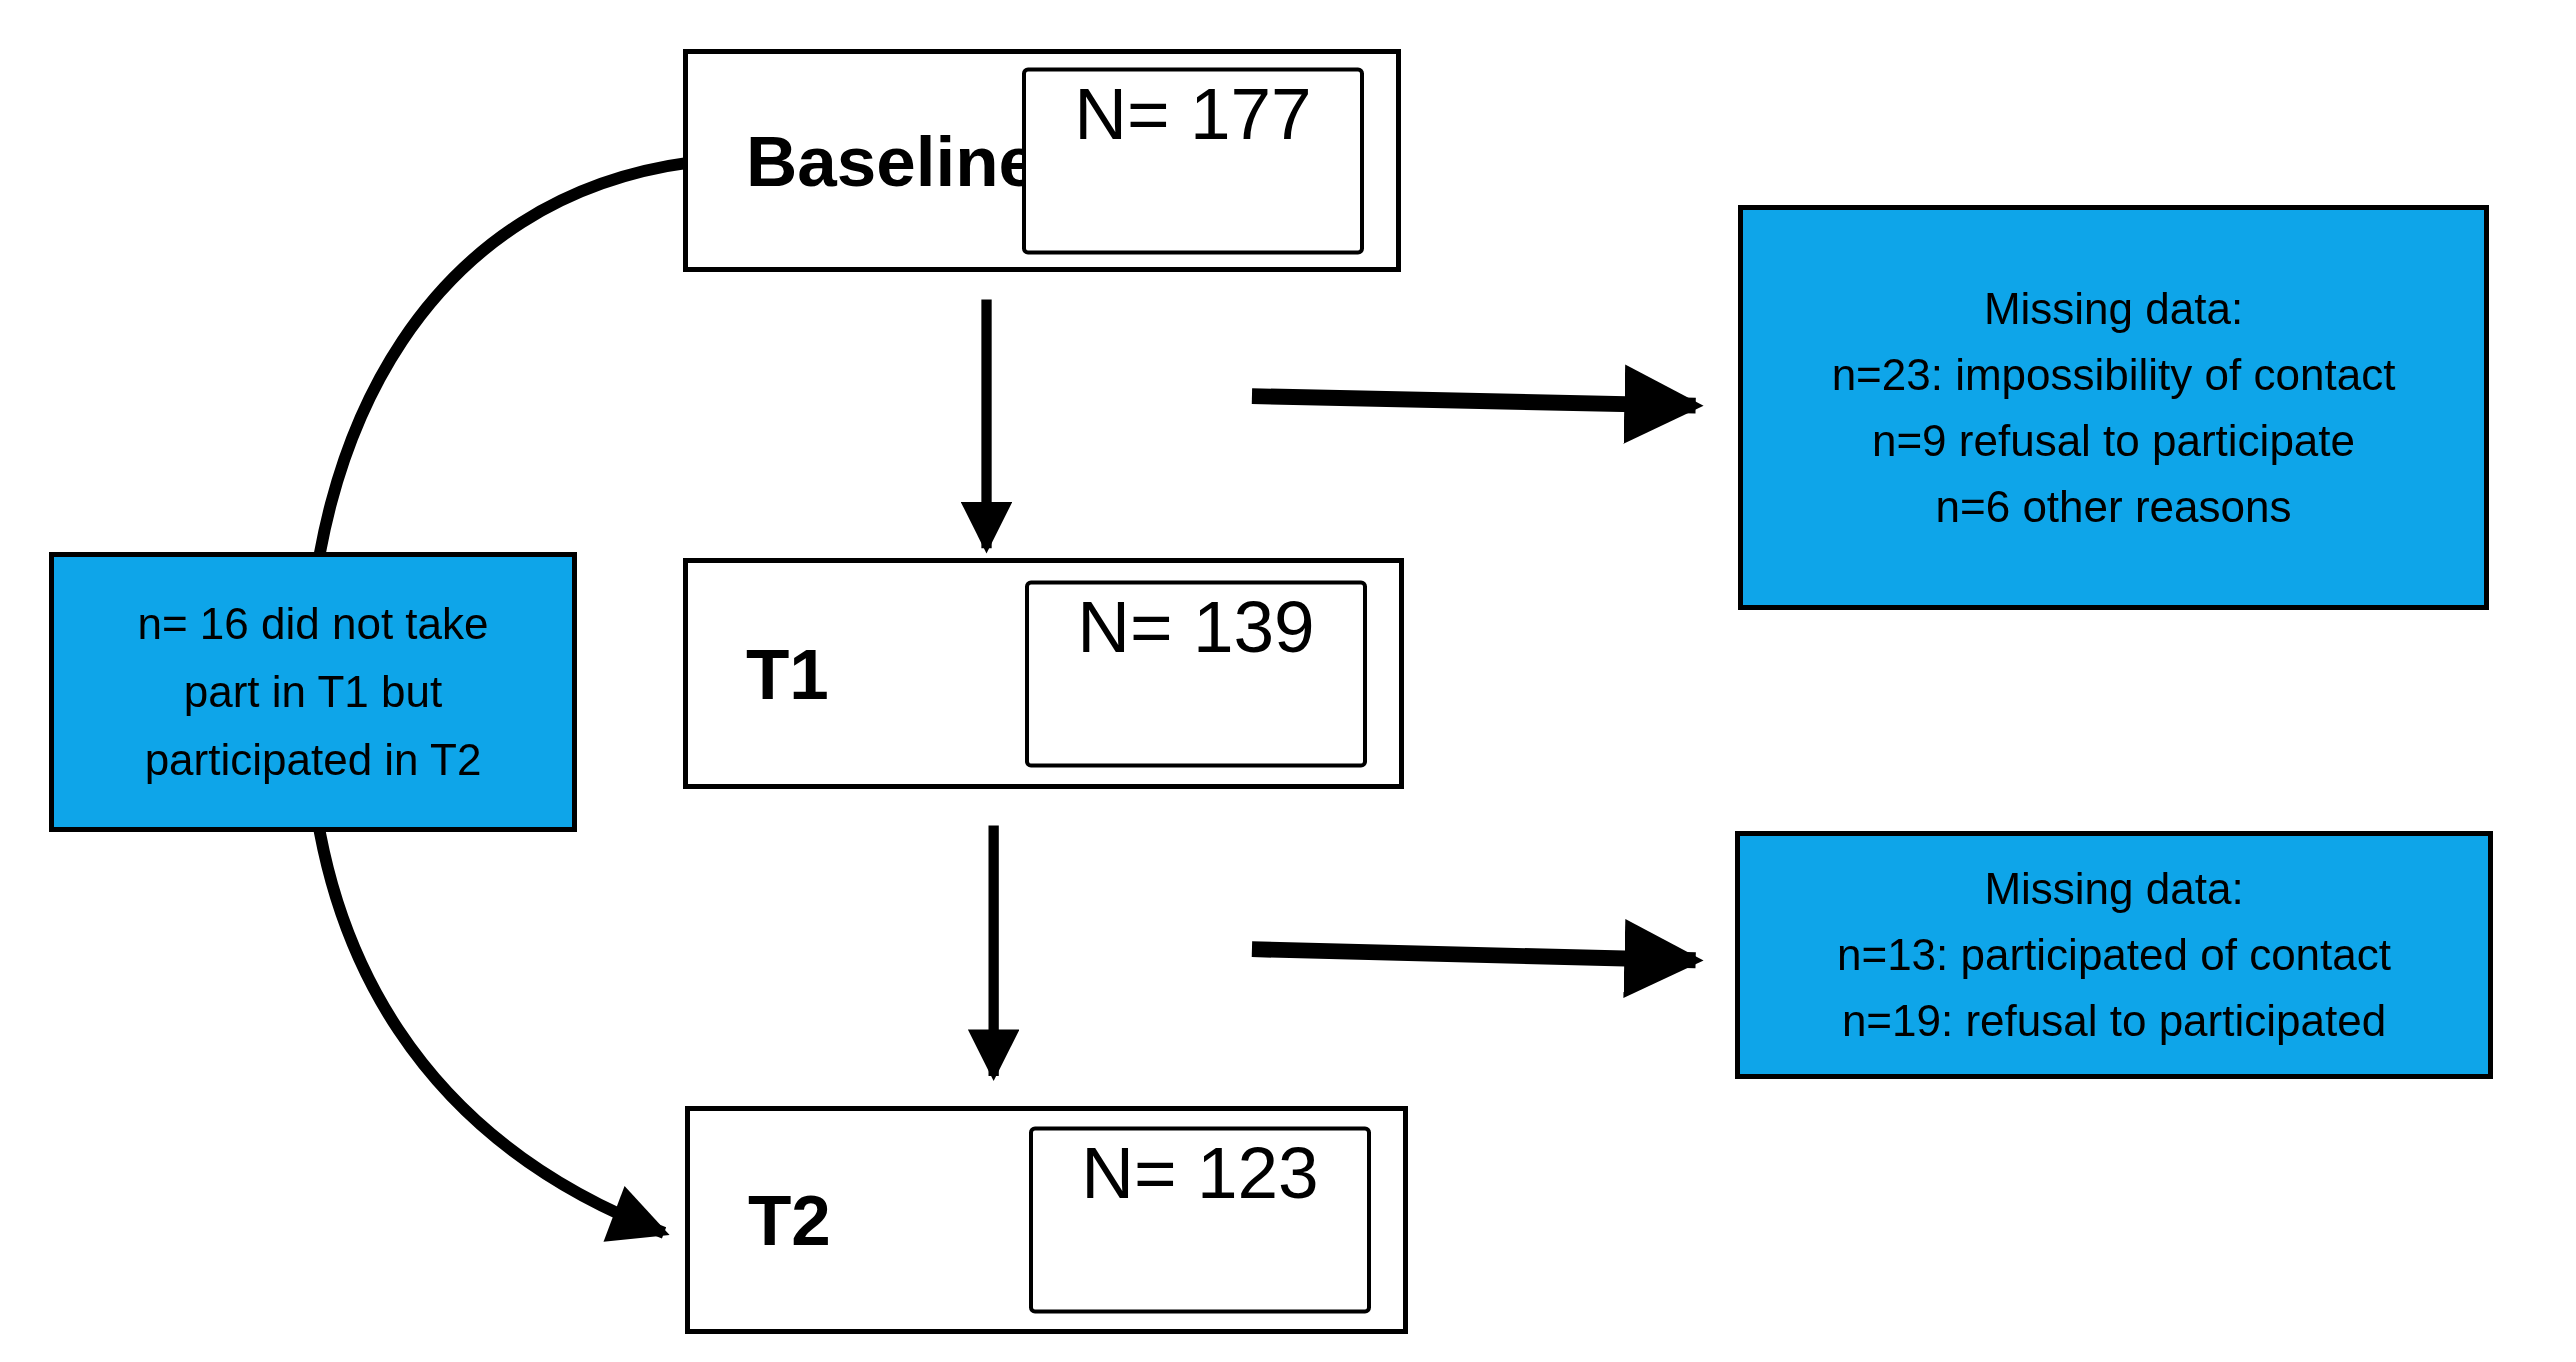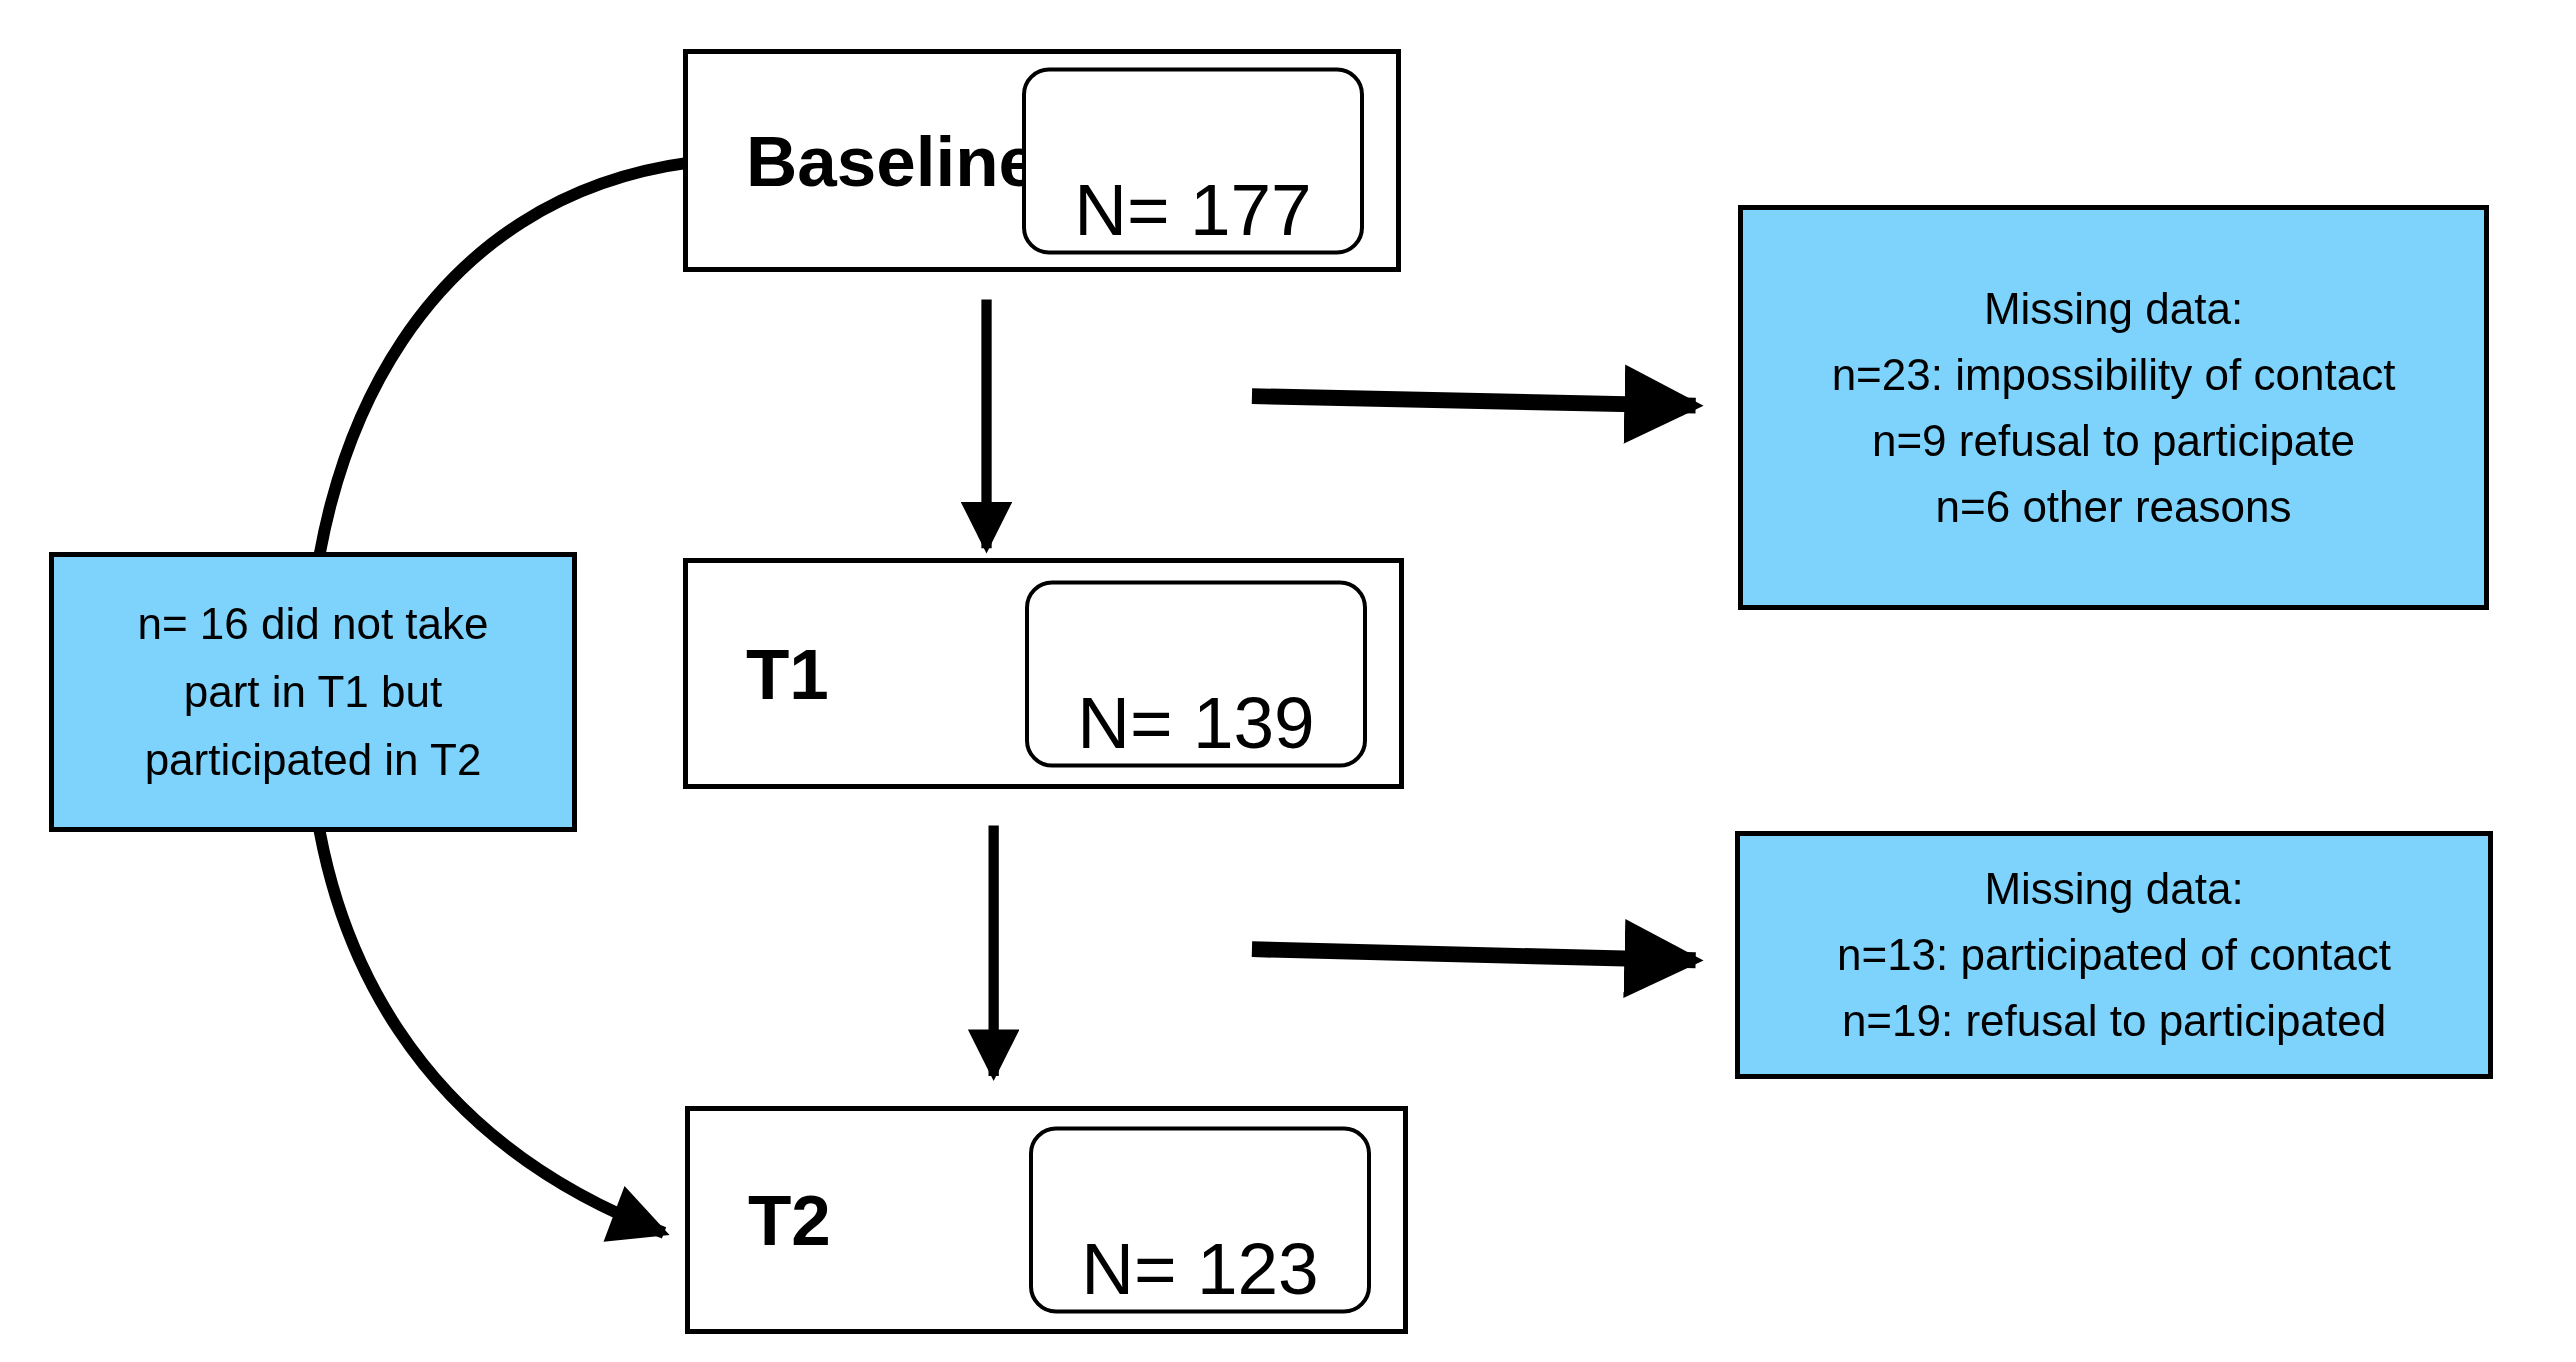--- a/index.html
+++ b/index.html
@@ -41,36 +41,36 @@
     margin-left: 34px;
   }
   .count-pill {
     position: absolute;
     right: 32px;
     top: 50%;
     transform: translateY(-50%);
     width: 342px;
     height: 187px;
     border: 4px solid #000000;
-    border-radius: 27px;
+    border-radius: 6px;
     background: #ffffff;
     display: flex;
-    align-items: flex-end;
+    align-items: flex-start;
     justify-content: center;
     box-sizing: border-box;
   }
   .count-text {
     font-size: 73px;
     font-weight: 400;
     white-space: nowrap;
   }
   .note-box {
     position: absolute;
     border: 5.5px solid #000000;
-    background: #7dd3fc;
+    background: #0ea5e9;
     z-index: 2;
     box-sizing: border-box;
     display: flex;
     flex-direction: column;
     align-items: center;
     justify-content: center;
     text-align: center;
     font-size: 44px;
     line-height: 1.5;
   }

